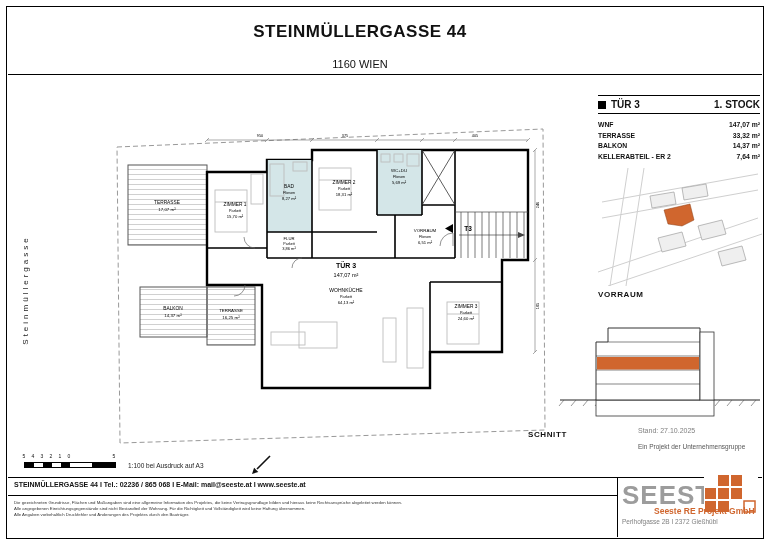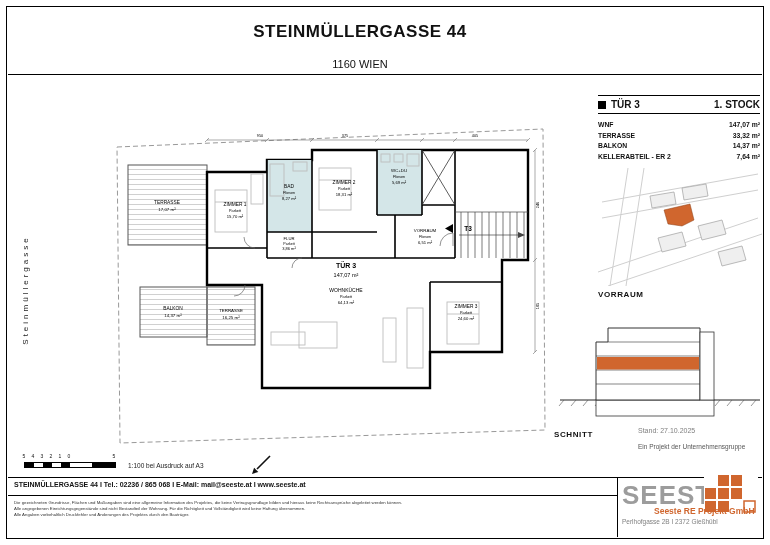--- a/index.html
+++ b/index.html
@@ -209,21 +209,21 @@
 
   <svg class="abs" style="left:558px;top:312px" width="204" height="114" viewBox="0 0 204 114">
     <path d="M2,88 H202" stroke="#222" stroke-width="1" fill="none"></path>
     <path d="M6,88 l-5,6 M18,88 l-5,6 M30,88 l-5,6 M42,88 l-5,6 M54,88 l-5,6 M66,88 l-5,6 M78,88 l-5,6 M90,88 l-5,6 M102,88 l-5,6 M114,88 l-5,6 M126,88 l-5,6 M138,88 l-5,6 M150,88 l-5,6 M162,88 l-5,6 M174,88 l-5,6 M186,88 l-5,6 M198,88 l-5,6" stroke="#555" stroke-width="0.6" fill="none"></path>
     <rect x="38" y="88" width="118" height="16" fill="#fff" stroke="#333" stroke-width="0.8"></rect>
     <path d="M38,88 V30 H50 V16 H142 V88 Z" fill="#fff" stroke="#333" stroke-width="1"></path>
     <rect x="142" y="20" width="14" height="68" fill="#fff" stroke="#333" stroke-width="0.8"></rect>
     <path d="M38,44 H142 M38,58 H142 M38,72 H142 M50,30 H142" stroke="#333" stroke-width="0.6" fill="none"></path>
     <rect x="39" y="45" width="102" height="12.5" fill="#d0662e"></rect>
   </svg>
-  <div class="t lbl-bold" style="left:554px;top:430px">SCHNITT</div>
+  <div class="t lbl-bold" style="left:528px;top:430px">SCHNITT</div>
   <div class="t" style="left:638px;top:427px;font-size:7px;color:#808080">Stand: 27.10.2025</div>
   <div class="t" style="left:638px;top:443px;font-size:6.5px;color:#555">Ein Projekt der Unternehmensgruppe</div>
 
   <div>
     <span class="tick" style="left:24px;top:453px">5</span>
     <span class="tick" style="left:33px;top:453px">4</span>
     <span class="tick" style="left:42px;top:453px">3</span>
     <span class="tick" style="left:51px;top:453px">2</span>
     <span class="tick" style="left:60px;top:453px">1</span>
     <span class="tick" style="left:69px;top:453px">0</span>

